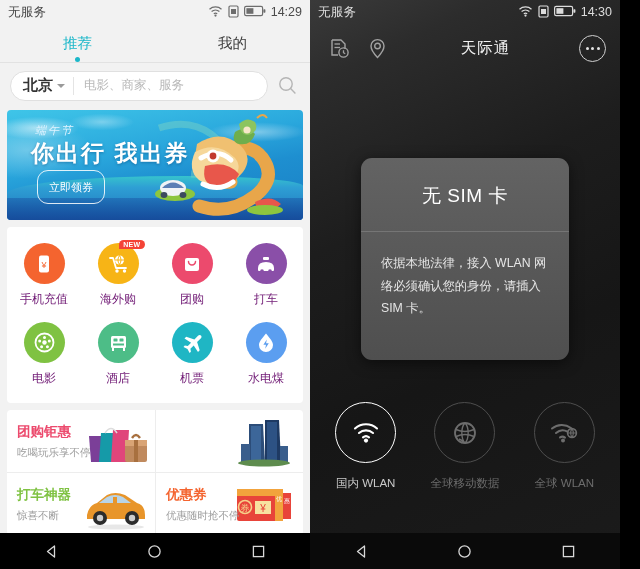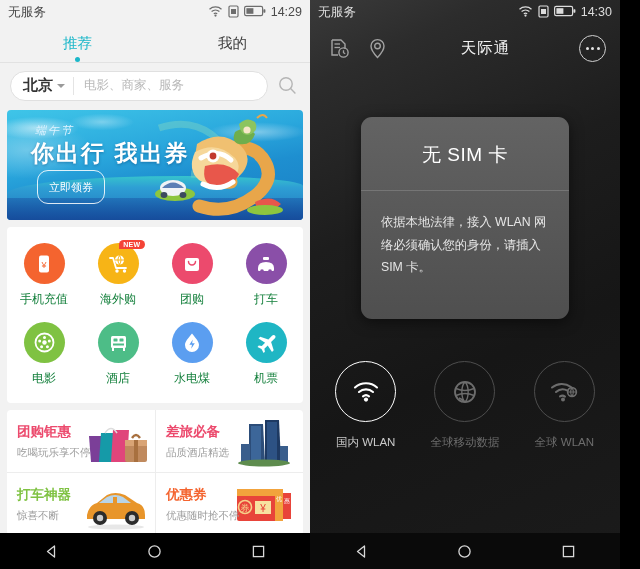--- a/index.html
+++ b/index.html
@@ -77,21 +77,21 @@
   .b-btn { position:absolute; left:30px; bottom:16px; border:1px solid rgba(255,255,255,.85);
     border-radius:11px; height:20px; padding:16px 11px; font-size:11px; color:#fff;
     display:flex; align-items:center; }
   .dragon { position:absolute; right:14px; top:0; width:150px; height:110px; }
 
   .card { background:#fff; border-radius:4px; margin-top:7px; }
 
   .grid { padding:10px 0 8px; display:flex; flex-wrap:wrap; }
   .cell { width:25%; display:flex; flex-direction:column; align-items:center; padding:6px 0 8px; position:relative; }
   .cicon { width:41px; height:41px; border-radius:50%; display:flex; align-items:center; justify-content:center; position:relative; }
-  .clabel { margin-top:7px; font-size:12px; color:#15803d; }
+  .clabel { margin-top:7px; font-size:12px; color:#701a75; }
   .newbadge { position:absolute; right:-6px; top:-3px; background:#f44336; color:#fff;
     font-size:7px; font-weight:bold; border-radius:6px 6px 6px 0; padding:1px 4px; letter-spacing:.3px; }
 
   .promos { margin-top:7px; background:#fff; border-radius:4px; overflow:hidden; }
   .prow { display:flex; border-bottom:1px solid #ededed;align-items:center; }
   .prow:last-child { border-bottom:none; }
   .pcell { width:50%; height:62px; display:flex; align-items:center; padding:0 10px; position:relative; }
   .pcell + .pcell { border-left:1px solid #ededed; }
   .ptext { z-index:2; }
   .ptitle { font-size:13.5px; font-weight:bold; }
@@ -103,21 +103,21 @@
   .right .statusbar { background:transparent; color:#dcdcdc; }
   .appbar { flex:0 0 47px; display:flex; align-items:center; padding:0 14px;gap:8px; }
   .ab-icon { width:30px; height:30px; display:flex; align-items:center; justify-content:center; opacity:.72; }
   .ab-title { flex:1; text-align:center; font-size:15.5px; color:#f2f2f2; letter-spacing:1px; }
   .ab-more { width:27px; height:27px; border:1.3px solid #cfcfcf; border-radius:50%;
     display:flex; align-items:center; justify-content:center; gap:2.5px; }
   .dot3 { width:3px; height:3px; background:#e4e4e4; border-radius:50%; }
 
   .rbody { flex:1; display:flex; flex-direction:column; align-items:center; }
   .dialog {
-    margin-top:45px; width:208px; border-radius:11px;
+    margin-top:86px; width:208px; border-radius:11px;
     background:linear-gradient(180deg,#636363 0%,#5b5b5b 38%,#4f4f4f 100%);
     box-shadow:0 3px 14px rgba(0,0,0,.5);
   }
   .dlg-title { text-align:center; font-size:19px; color:#fff; padding:25px 0 22px; letter-spacing:.5px; }
   .dlg-div { height:1px; background:rgba(255,255,255,.16); }
   .dlg-body { padding:20px 20px 40px; font-size:12.3px; line-height:1.85; color:#e6e6e6; text-align:left; }
 
   .modes { display:flex; justify-content:center; gap:28px; margin-top:42px; width:100%; padding:0 20px; }
   .mode { display:flex; flex-direction:column; align-items:center; width:72px; }
   .mcircle { width:61px; height:61px; border-radius:50%; display:flex; align-items:center; justify-content:center; }
@@ -298,36 +298,36 @@
                 <rect x="12.5" y="6.5" width="4" height="3" rx=".6" fill="#4dbd87"></rect>
                 <rect x="6" y="11.5" width="11" height="2" fill="#4dbd87"></rect>
                 <rect x="5" y="16" width="2" height="3" fill="#fff"></rect>
                 <rect x="16" y="16" width="2" height="3" fill="#fff"></rect>
               </svg>
           </div>
           <div class="clabel">酒店</div>
         </div>
 
         <div class="cell">
+          <div class="cicon" style="background:#1fb6c4">
+            <svg width="24" height="24" viewBox="0 0 24 24">
+                <path d="M21 4.5c-.8-.8-2-.7-3 .3l-3.6 3.6-8.2-2.6-1.7 1.7 6.6 4.3-3.3 3.3-3-0.5-1.3 1.3 4 2.1 2.1 4 1.3-1.3-.5-3 3.3-3.3 4.3 6.6 1.7-1.7-2.6-8.2 3.6-3.6c1-1 1.1-2.2.3-3z" fill="#fff"></path>
+              </svg>
+          </div>
+          <div class="clabel">机票</div>
+        </div>
+
+        <div class="cell">
           <div class="cicon" style="background:#5b9ef0">
             <svg width="22" height="23" viewBox="0 0 22 23">
                 <path d="M11 2.5c4 5 7 8 7 11.5a7 7 0 0 1-14 0c0-3.5 3-6.5 7-11.5z" fill="#fff"></path>
                 <path d="M11.8 8.5l-3.4 5.3h2.6l-.8 4 3.6-5.5h-2.7z" fill="#5b9ef0"></path>
               </svg>
           </div>
           <div class="clabel">水电煤</div>
-        </div>
-
-        <div class="cell">
-          <div class="cicon" style="background:#1fb6c4">
-            <svg width="24" height="24" viewBox="0 0 24 24">
-                <path d="M21 4.5c-.8-.8-2-.7-3 .3l-3.6 3.6-8.2-2.6-1.7 1.7 6.6 4.3-3.3 3.3-3-0.5-1.3 1.3 4 2.1 2.1 4 1.3-1.3-.5-3 3.3-3.3 4.3 6.6 1.7-1.7-2.6-8.2 3.6-3.6c1-1 1.1-2.2.3-3z" fill="#fff"></path>
-              </svg>
-          </div>
-          <div class="clabel">机票</div>
         </div>
       </div>
 
       <div class="promos">
         <div class="prow">
           <div class="pcell">
             <div class="ptext">
               <div class="ptitle" style="color:#ec4a6d">团购钜惠</div>
               <div class="psub">吃喝玩乐享不停</div>
             </div>
@@ -336,24 +336,20 @@
                 <path d="M18 17h16l-2 29H16z" fill="#159aa8"></path>
               <path d="M30 14h16l-2 32H28z" fill="#e0457b"></path>
               <path d="M22 17q6-9 12 0" fill="none" stroke="#ddd" stroke-width="1.6"></path>
               <rect x="42" y="24" width="22" height="22" rx="2" fill="#c08a5e"></rect>
               <rect x="42" y="24" width="22" height="6" fill="#d9a475"></rect>
               <rect x="51" y="24" width="4" height="22" fill="#a8703f"></rect>
               <path d="M49 22q4-6 8 0" fill="none" stroke="#a8703f" stroke-width="2.4"></path>
             </svg>
           </div>
           <div class="pcell">
-            <div class="ptext">
-              <div class="ptitle" style="color:#ec4a6d">差旅必备</div>
-              <div class="psub">品质酒店精选</div>
-            </div>
             <svg class="pgfx" viewBox="0 0 66 52">
               <path d="M18 8h14l2 38H18z" fill="#2c4d79"></path>
                 <path d="M34 4h14l2 42H34z" fill="#1e3a63"></path>
               <path d="M20 10h10v34H20z" fill="#4a7bb5" opacity=".55"></path>
               <path d="M36 6h10v38H36z" fill="#3c6aa5" opacity=".5"></path>
               <rect x="10" y="28" width="9" height="18" fill="#3a5e8c"></rect>
               <rect x="49" y="30" width="8" height="16" fill="#3a5e8c"></rect>
               <ellipse cx="33" cy="47" rx="26" ry="3.5" fill="#5e8c4e"></ellipse>
             </svg>
           </div>

